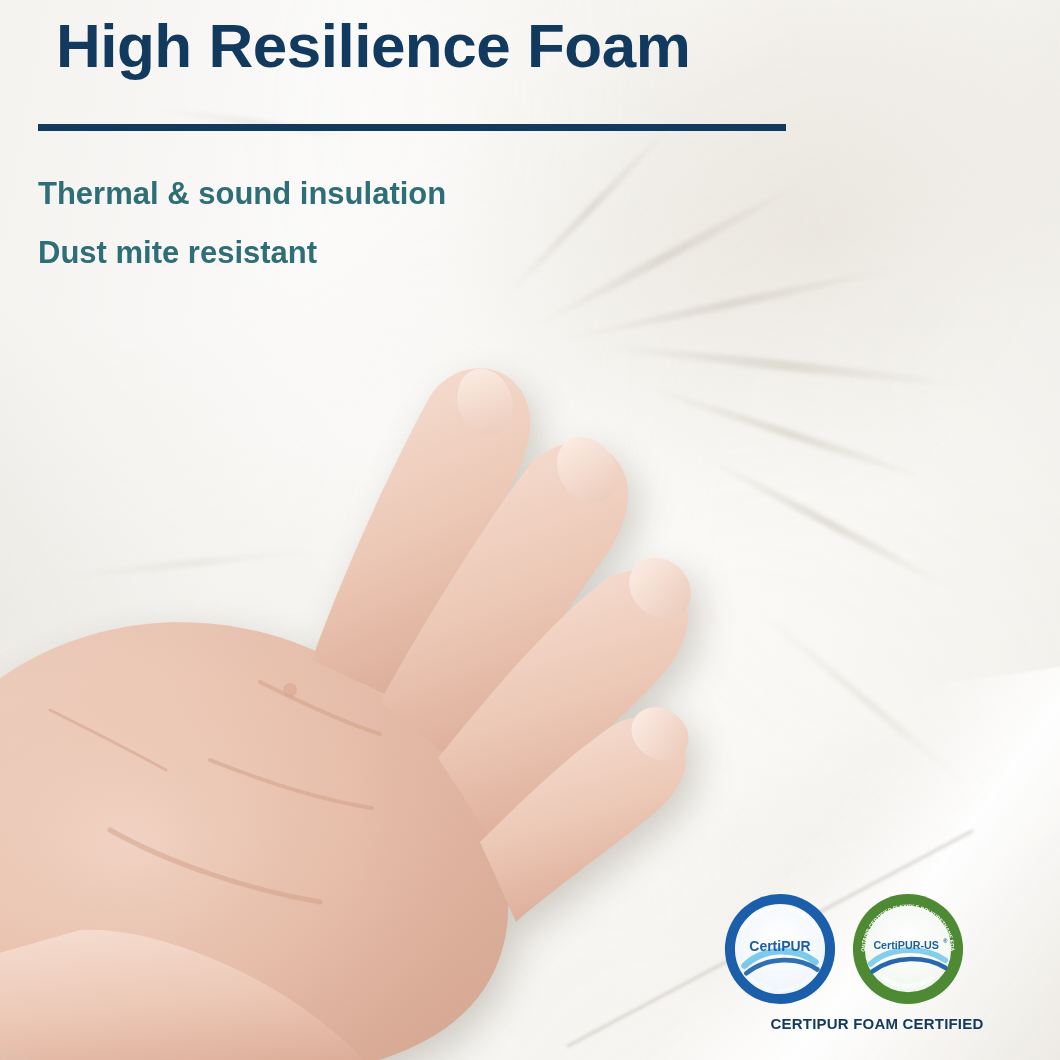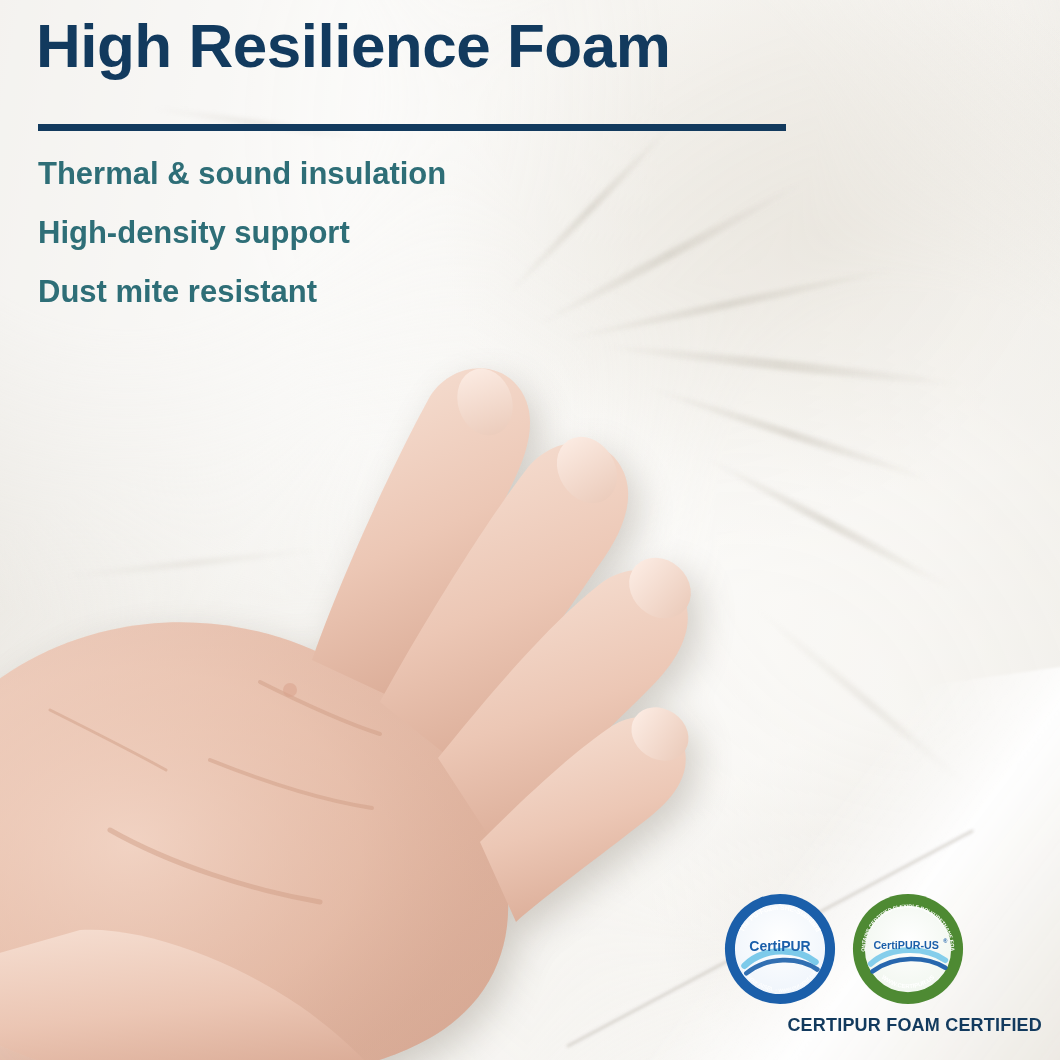--- a/index.html
+++ b/index.html
@@ -88,21 +88,21 @@
     left: -40px;
     top: 330px;
     width: 840px;
     height: 760px;
     filter: drop-shadow(10px 14px 18px rgba(160,152,142,.45));
   }
 
   
   .headline {
     position: absolute;
-    left: 36px;
+    left: 56px;
     top: 10px;
     font-size: 62px;
     font-weight: bold;
     letter-spacing: -0.5px;
     color: #123A5E;
     line-height: 1.15;
     white-space: nowrap;
   }
   .rule {
     position: absolute;
@@ -118,20 +118,21 @@
     top: 158px;
     width: 620px;
   }
   .feature {
     font-size: 31px;
     font-weight: bold;
     color: #2E6E77;
     line-height: 1.0;
     margin-bottom: 28px;
     white-space: nowrap;
+    margin-top: 20px;
   }
 
   
   .badges {
     position: absolute;
     left: 712px;
     top: 893px;
     width: 330px;
     height: 150px;
   }
@@ -143,22 +144,22 @@
     overflow: hidden;
   }
   .badge-certipur { left: 12px; top: 0; }
   .badge-certipur-us { left: 140px; top: 0; }
 
   .cert-caption {
     position: absolute;
     left: 0;
     top: 122px;
     width: 330px;
-    text-align: right;
-    font-size: 18px;
+    text-align: center;
+    font-size: 15px;
     font-weight: bold;
     color: #123A5E;
     letter-spacing: .2px;
     white-space: nowrap;
   }
 </style>
 </head>
 <body>
 
 <div id="page">
@@ -253,21 +254,20 @@
       <path d="M90,380 C130,400 170,420 206,440" stroke-width="3"></path>
     </g>
     <circle cx="330" cy="360" r="7" fill="#d9a38d" opacity=".55"></circle>
   </svg>
 
   <div class="headline">High Resilience Foam</div>
   <div class="rule"></div>
 
   <div class="features">
     <div class="feature">Thermal &amp; sound insulation</div>
-    <div class="feature">High-density support</div>
     <div class="feature">Dust mite resistant</div>
   </div>
 
   <div class="badges">
 
     <svg class="badge badge-certipur" viewBox="0 0 120 120">
       <defs>
         <path id="arcTop1" d="M 16,62 A 44,44 0 0 1 104,62"></path>
         <path id="arcBot1" d="M 14,60 A 46,46 0 0 0 106,60"></path>
         <radialGradient id="cpBg" cx="50%" cy="40%" r="65%">

